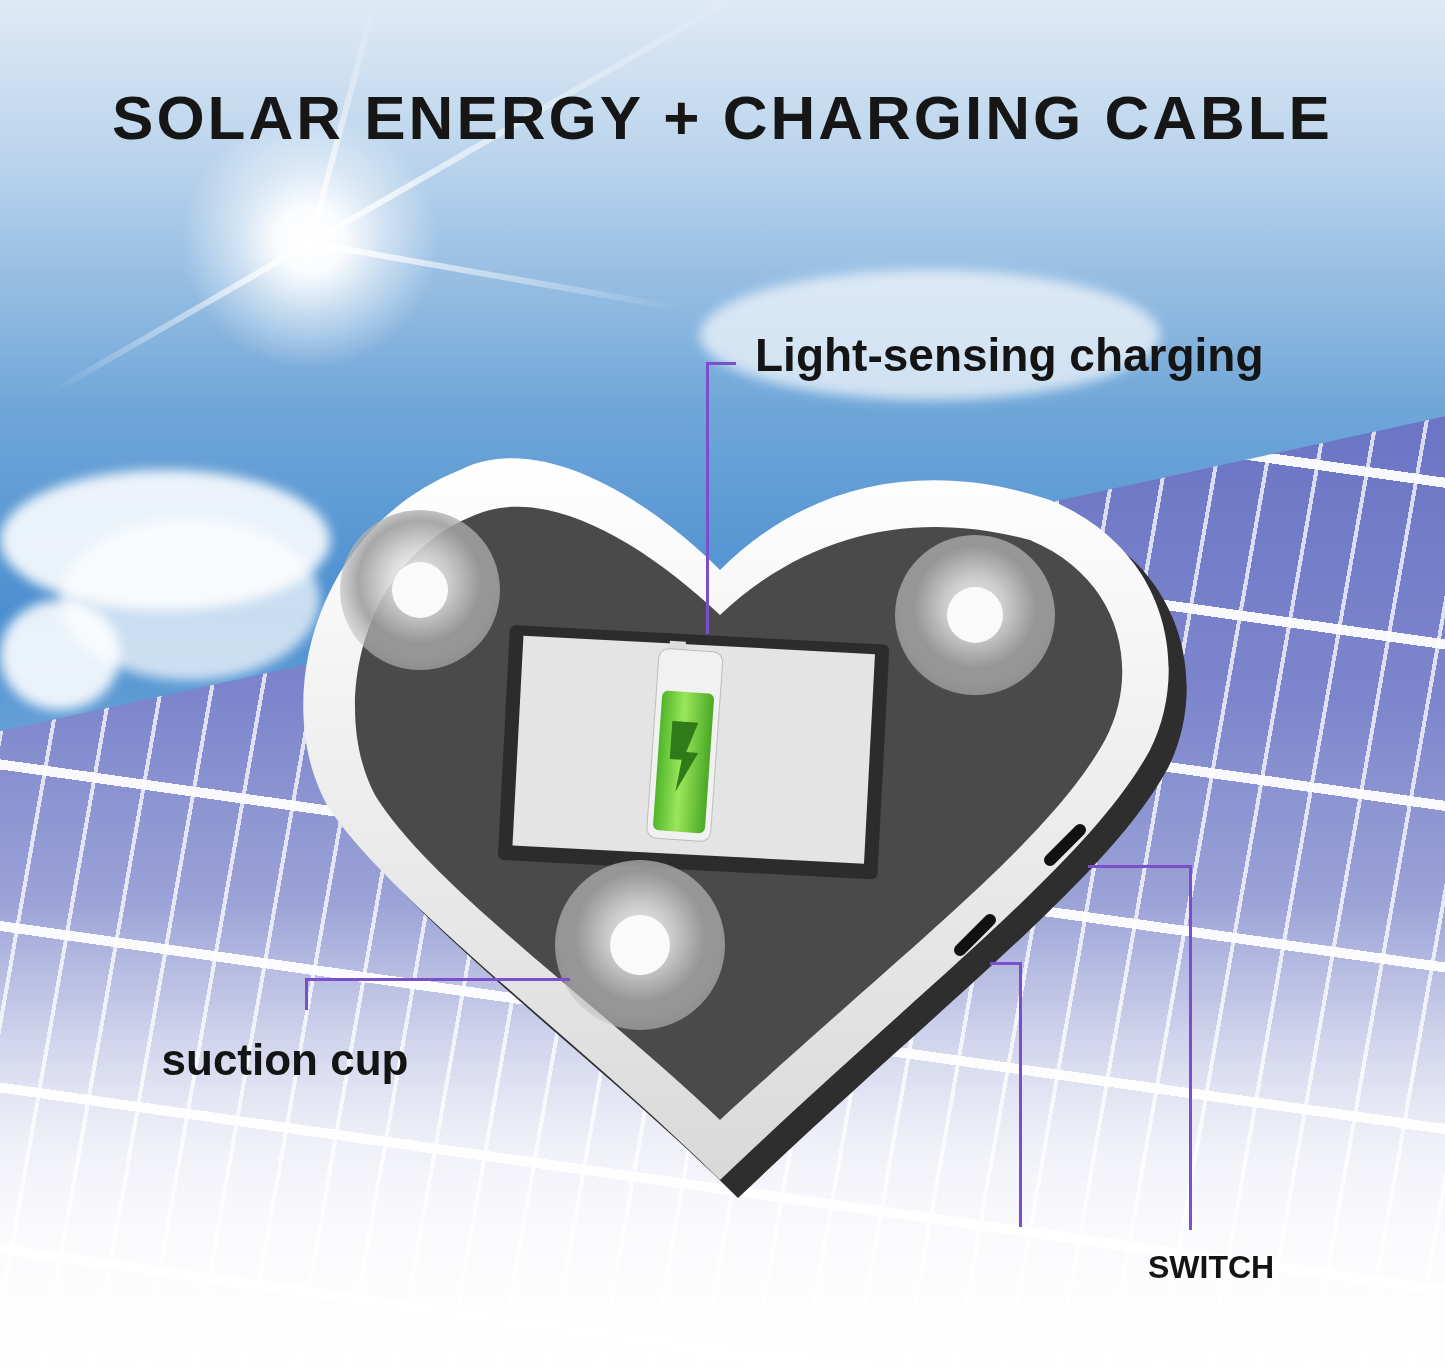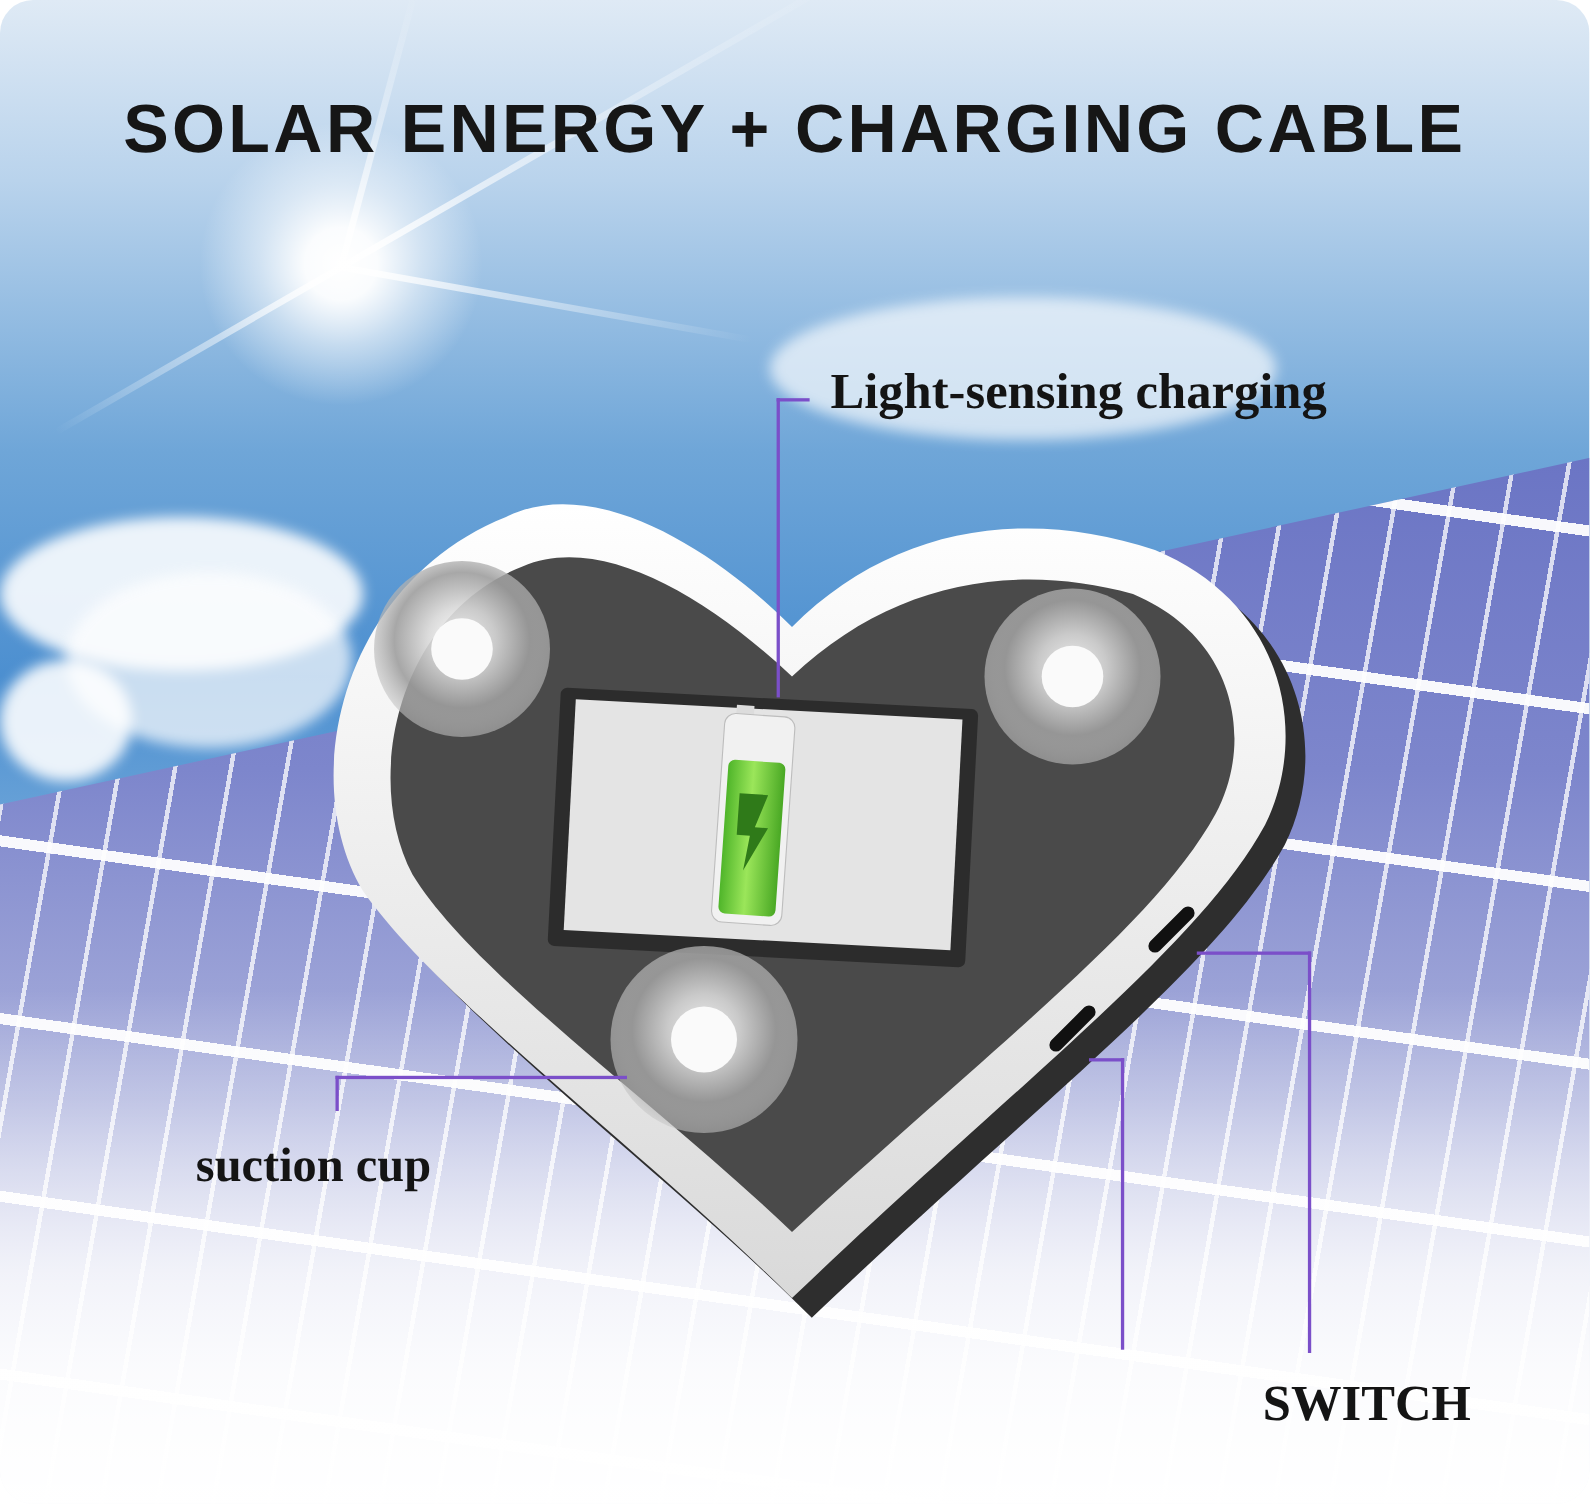--- a/index.html
+++ b/index.html
@@ -1,35 +1,35 @@
 <!DOCTYPE html>
 <html><head>
 <meta charset="utf-8">
 <style>
   html,body{margin:0;padding:0;}
   body{width:1445px;height:1367px;overflow:hidden;position:relative;font-family:"DejaVu Sans","Liberation Sans",sans-serif;}
   .stage{position:absolute;left:0;top:0;width:1445px;height:1367px;overflow:hidden;
-    background:linear-gradient(180deg,#dfeaf5 0%,#b9d3ec 12%,#6fa6d8 30%,#4c8fd0 45%,#6aa3d8 55%,#9cc0e2 62%,#cfdcef 75%,#f2f4fa 88%,#ffffff 100%);border-radius:30px;}
+    background:linear-gradient(180deg,#dfeaf5 0%,#b9d3ec 12%,#6fa6d8 30%,#4c8fd0 45%,#6aa3d8 55%,#9cc0e2 62%,#cfdcef 75%,#f2f4fa 88%,#ffffff 100%);}
   .sun{position:absolute;left:180px;top:110px;width:260px;height:260px;border-radius:50%;
     background:radial-gradient(circle,#ffffff 0%,rgba(255,255,255,.95) 18%,rgba(255,255,255,.5) 40%,rgba(255,255,255,0) 70%);}
   .ray{position:absolute;left:310px;top:240px;width:520px;height:6px;transform-origin:0 50%;
     background:linear-gradient(90deg,rgba(255,255,255,.85),rgba(255,255,255,0));}
   .cloud{position:absolute;border-radius:50%;background:rgba(255,255,255,.88);filter:blur(6px);}
   .panel{position:absolute;left:-40px;top:400px;width:1560px;height:1000px;
     background:
       repeating-linear-gradient(100deg,rgba(255,255,255,.0) 0 46px,rgba(255,255,255,.75) 46px 50px),
       repeating-linear-gradient(8deg,rgba(255,255,255,0) 0 150px,rgba(255,255,255,.95) 150px 160px),
       linear-gradient(180deg,#6a74c4 0%,#7d86cc 30%,#aab0dc 60%,#e9ebf6 85%,#ffffff 100%);
     clip-path:polygon(0 34%,100% 0,100% 100%,0 100%);}
   .panel-fade{position:absolute;left:0;top:900px;width:1445px;height:467px;
     background:linear-gradient(180deg,rgba(255,255,255,0) 0%,rgba(255,255,255,.7) 55%,rgba(255,255,255,.95) 100%);}
   .title{position:absolute;left:0;top:82px;width:1445px;text-align:center;font-family:"Liberation Sans",sans-serif;
     font-weight:bold;font-size:62px;letter-spacing:3px;color:#161616;}
   .heart{position:absolute;left:290px;top:440px;width:900px;height:760px;}
-  .label{position:absolute;font-family:Liberation Serif, serif;font-weight:bold;color:#141414;line-height:1.12;}
+  .label{position:absolute;font-family:Liberation Sans, sans-serif;font-weight:bold;color:#141414;line-height:1.12;}
   .callout{position:absolute;background:#7b4fc9;}
 </style>
 </head>
 <body>
 
 <div class="stage">
   <div class="sun"></div>
   <div class="ray" style="transform:rotate(-30deg)"></div>
   <div class="ray" style="transform:rotate(10deg);width:380px"></div>
   <div class="ray" style="transform:rotate(-75deg);width:260px"></div>
@@ -105,16 +105,16 @@
   <div class="callout" style="left:1088px;top:865px;width:104px;height:3px"></div>
   <div class="callout" style="left:1189px;top:865px;width:3px;height:365px"></div>
 
   <div class="label" style="left:755px;top:330px;font-size:46px">Light-sensing charging</div>
 
   <div class="label" style="left:125px;top:1035px;font-size:44px;text-align:center;width:320px">
     <div>suction cup</div>
   </div>
 
 
-  <div class="label" style="left:1148px;top:1250px;font-size:46px">
+  <div class="label" style="left:1148px;top:1250px;font-size:32px">
     <div>SWITCH</div>
   </div>
 </div>
 
 </body></html>

